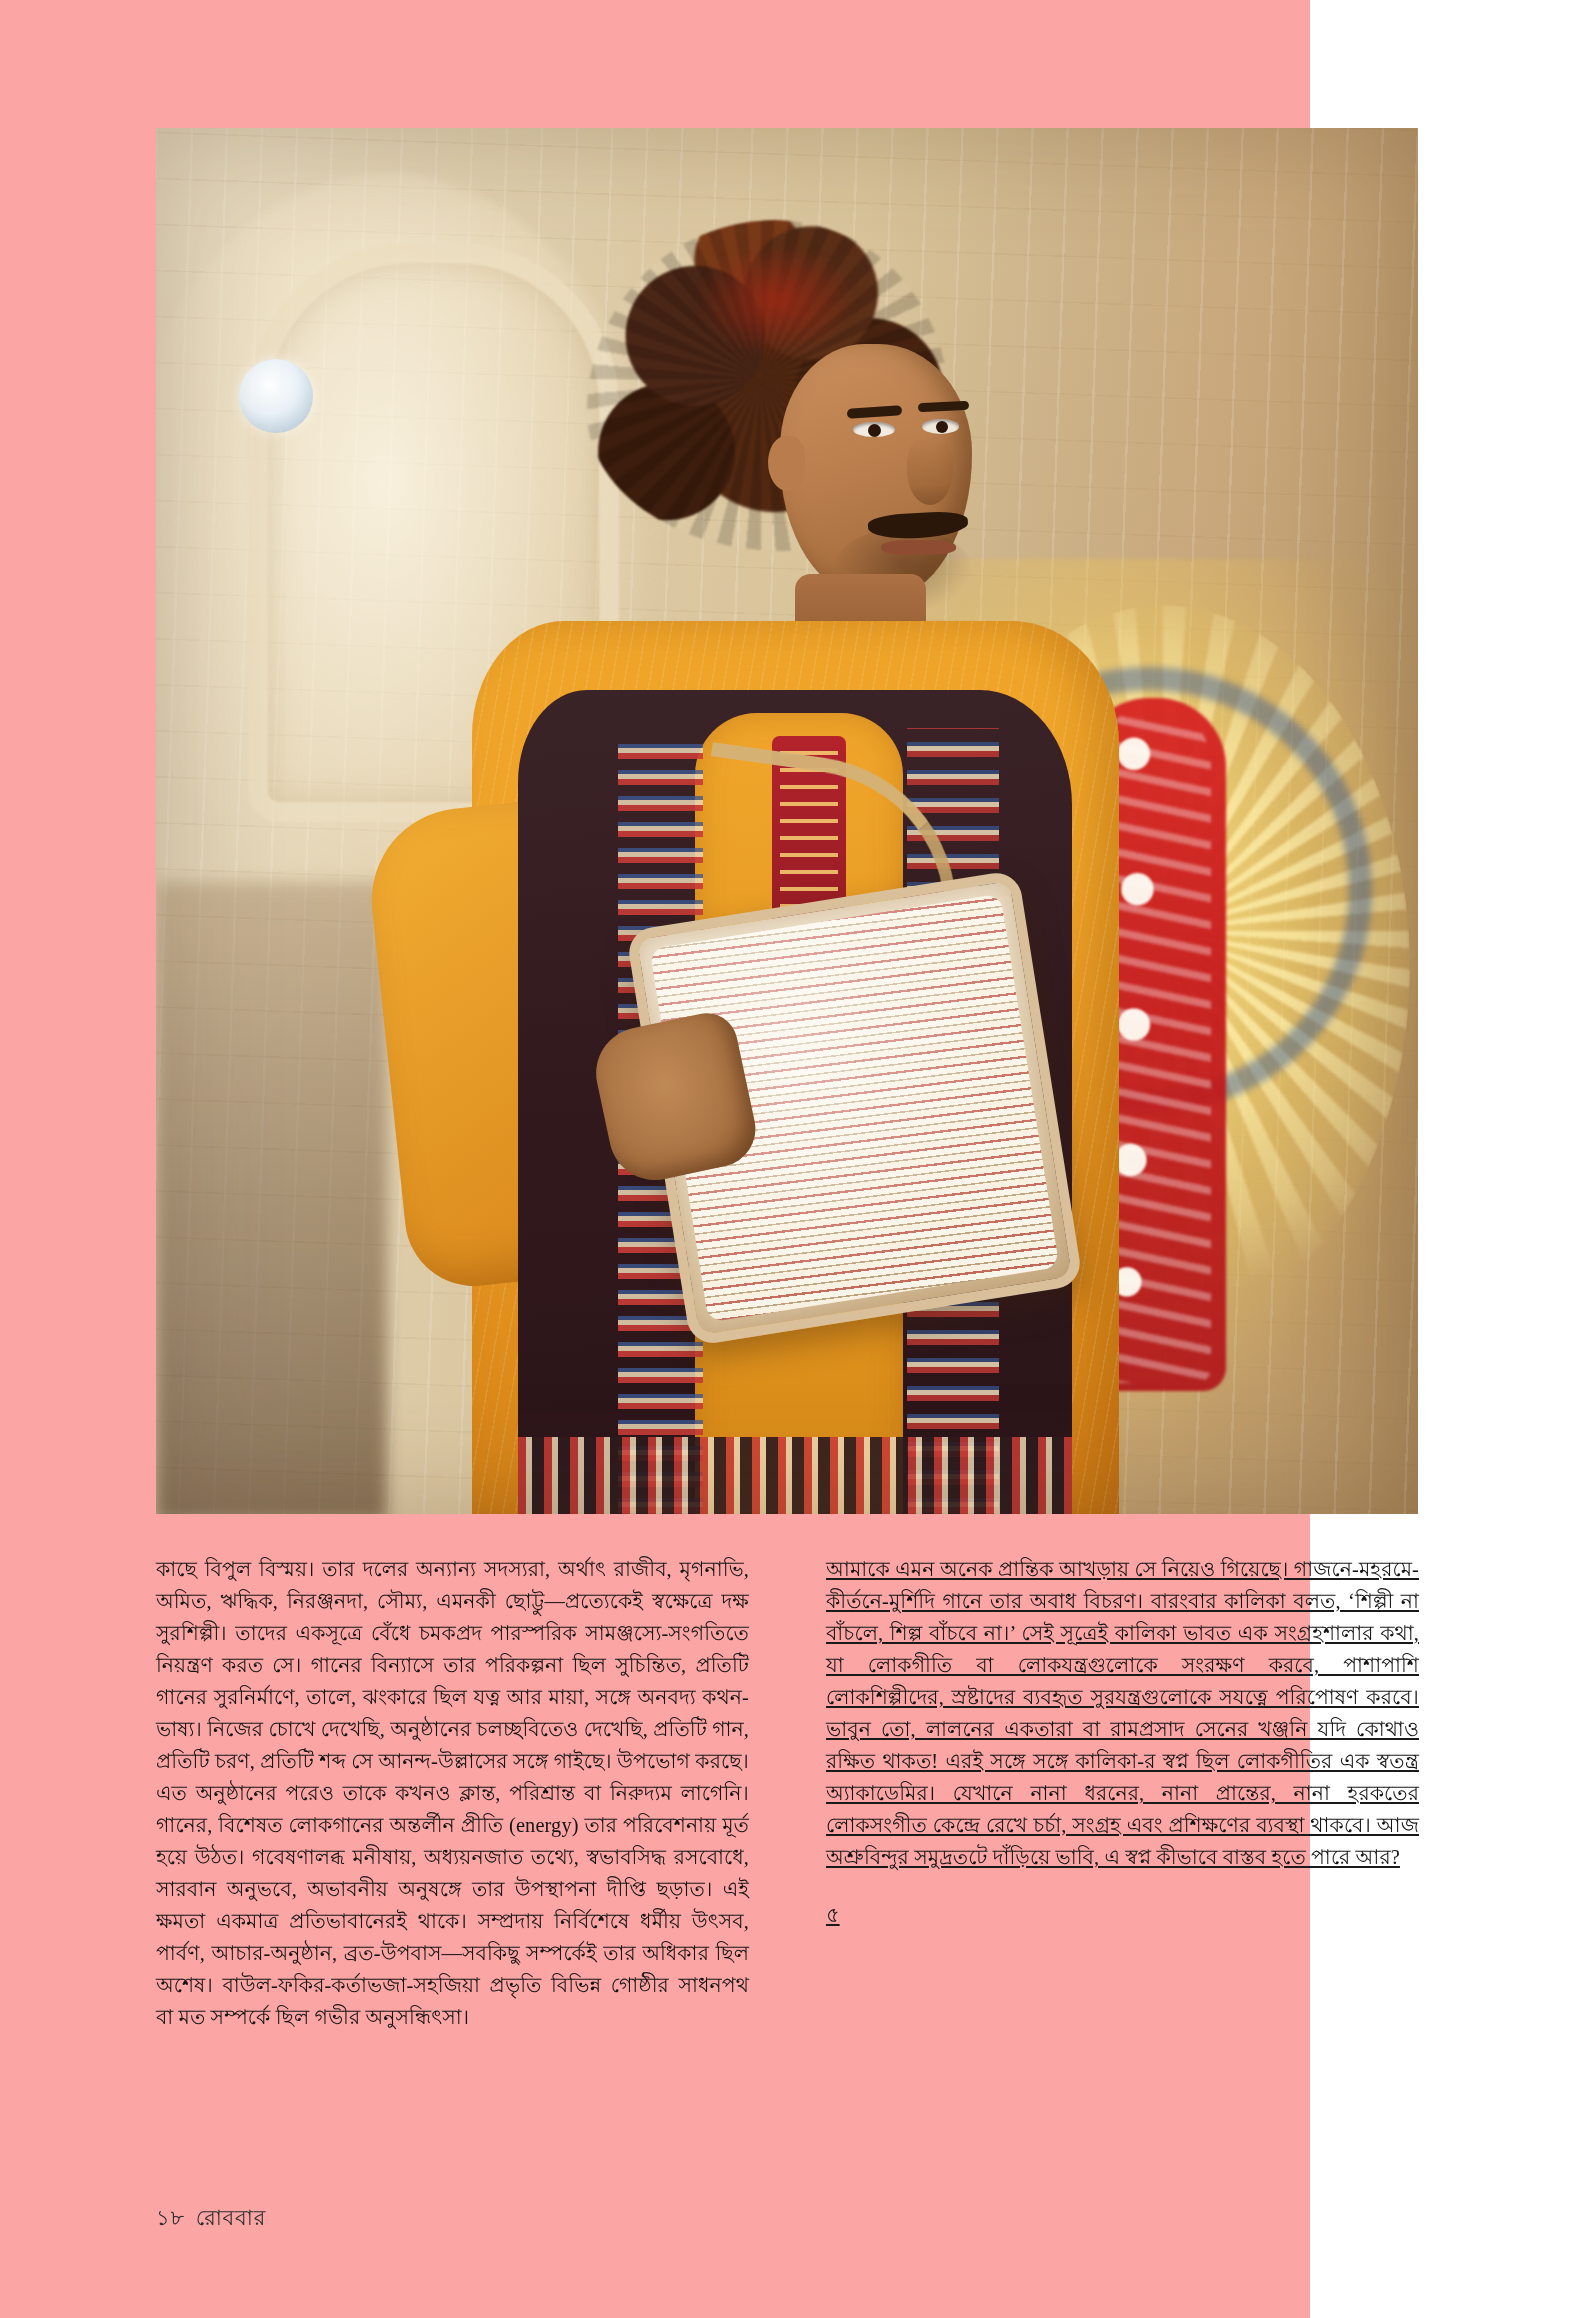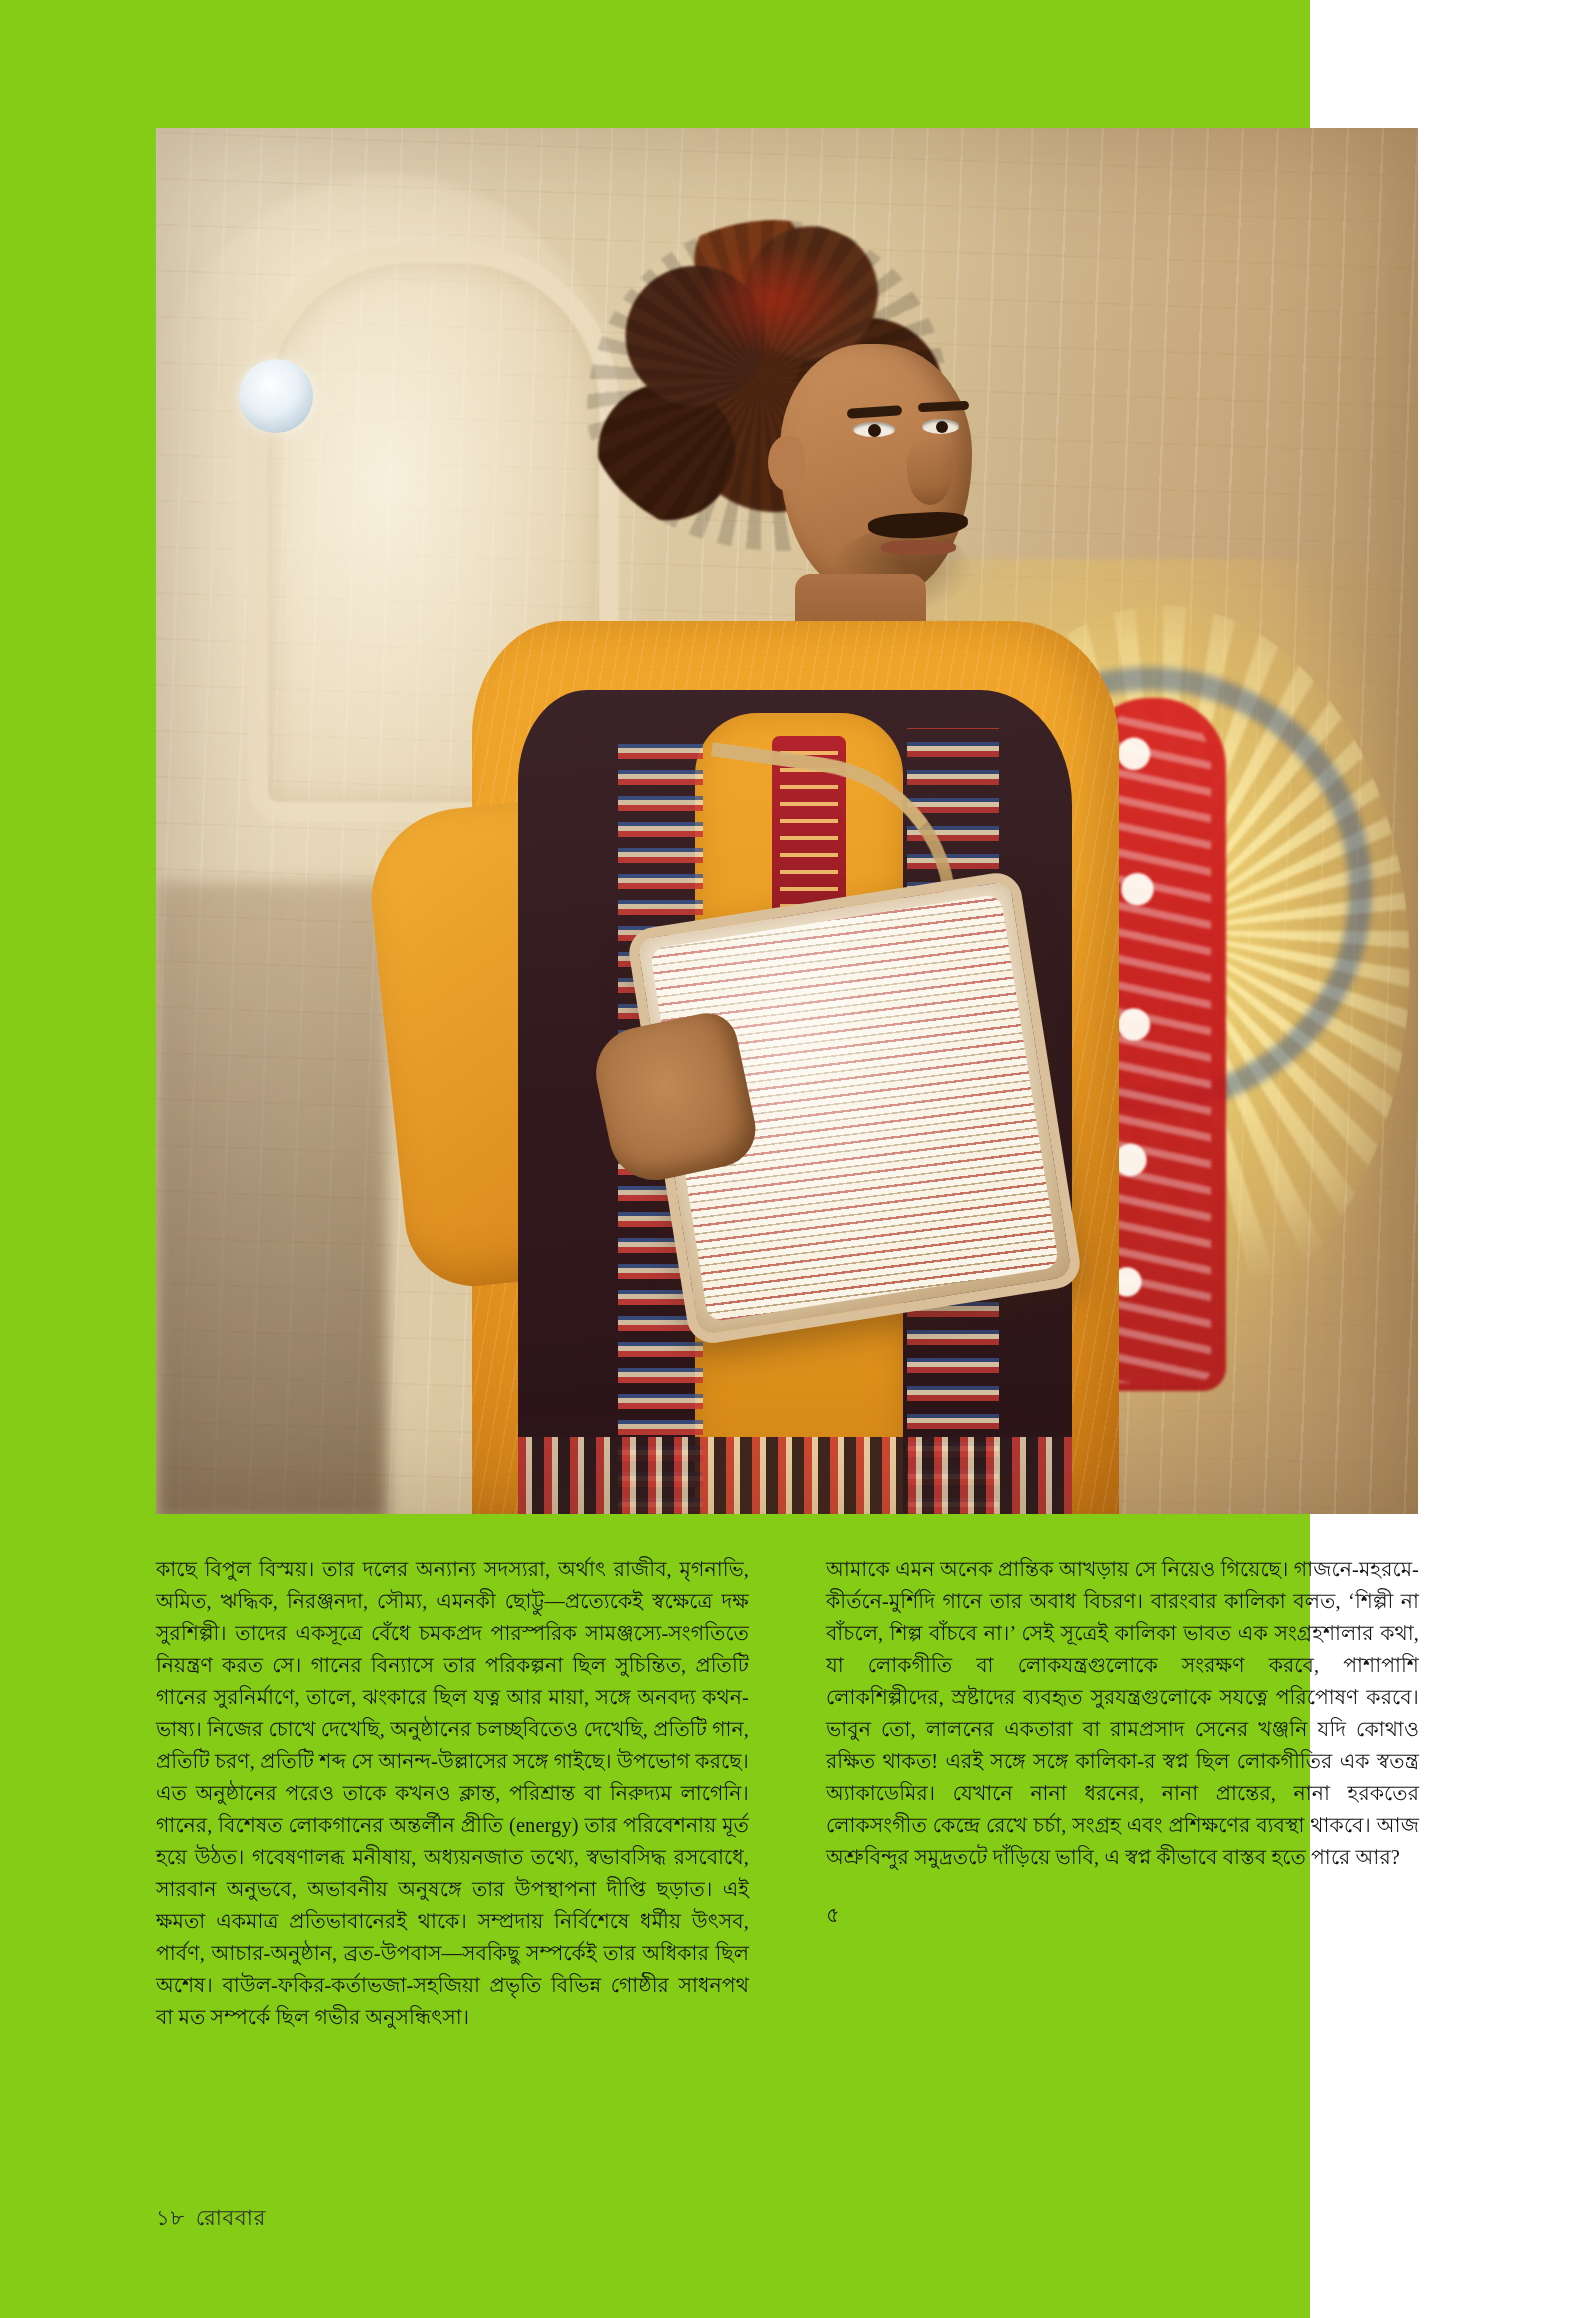--- a/index.html
+++ b/index.html
@@ -14,21 +14,21 @@
     color: #1a1a1a;
     position: relative;
     overflow: hidden;
   }
 
   .page {
     position: absolute;
     left: 0; top: 0;
     width: 1310px;
     height: 2319px;
-    background: #84cc16;
+    background: #fca5a5;
   }
 
   
   .photo-wrap {
     position: absolute;
     left: 156px;
     top: 128px;
     width: 1262px;
     height: 1386px;
     overflow: hidden;
@@ -388,21 +388,21 @@
     left: 156px;
     top: 1553px;
     width: 1262px;
   }
   .col {
     position: absolute;
     top: 0;
     width: 593px;
   }
   .col-left { left: 0; }
-  .col-right { left: 670px; }
+  .col-right { left: 670px; text-decoration: underline; }
 
   .para {
     font-family: "Liberation Serif", serif;
     font-size: 20.4px;
     line-height: 32px;
     text-align: justify;
     text-justify: inter-word;
     margin: 0 0 0 0;
     color: #141414;
     letter-spacing: 0.1px;

